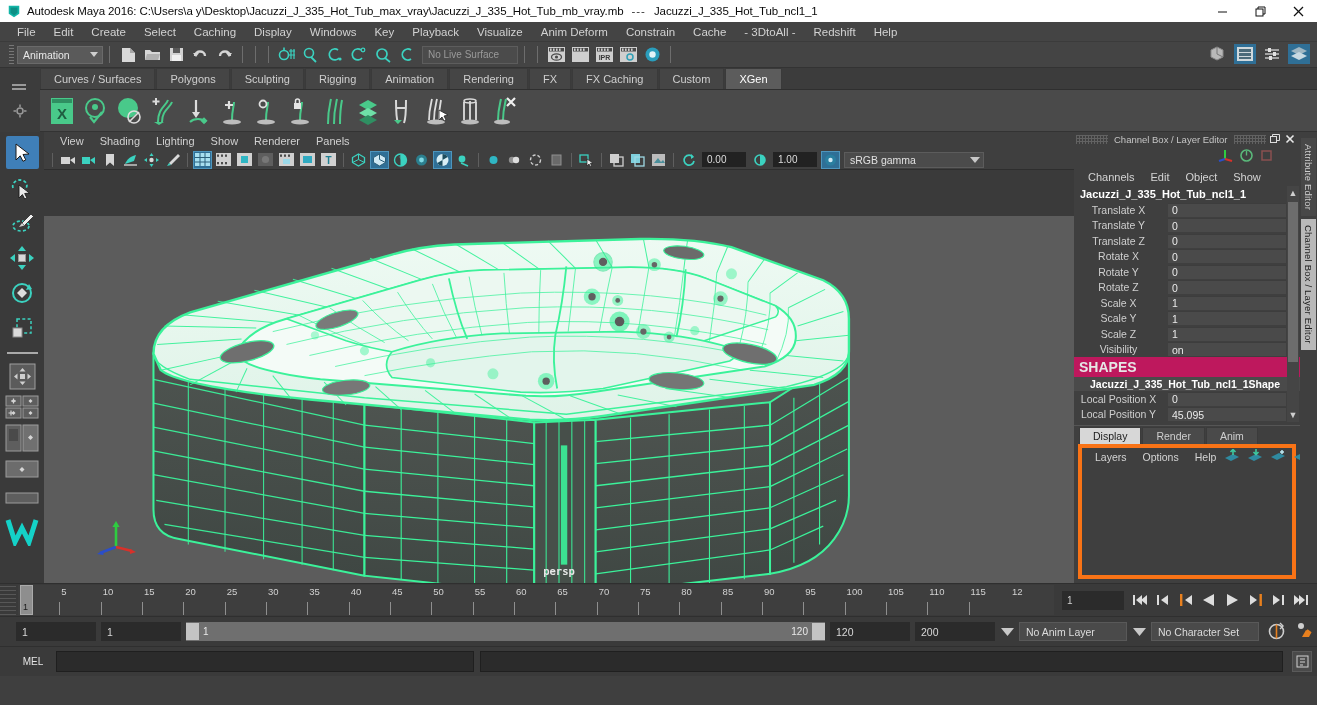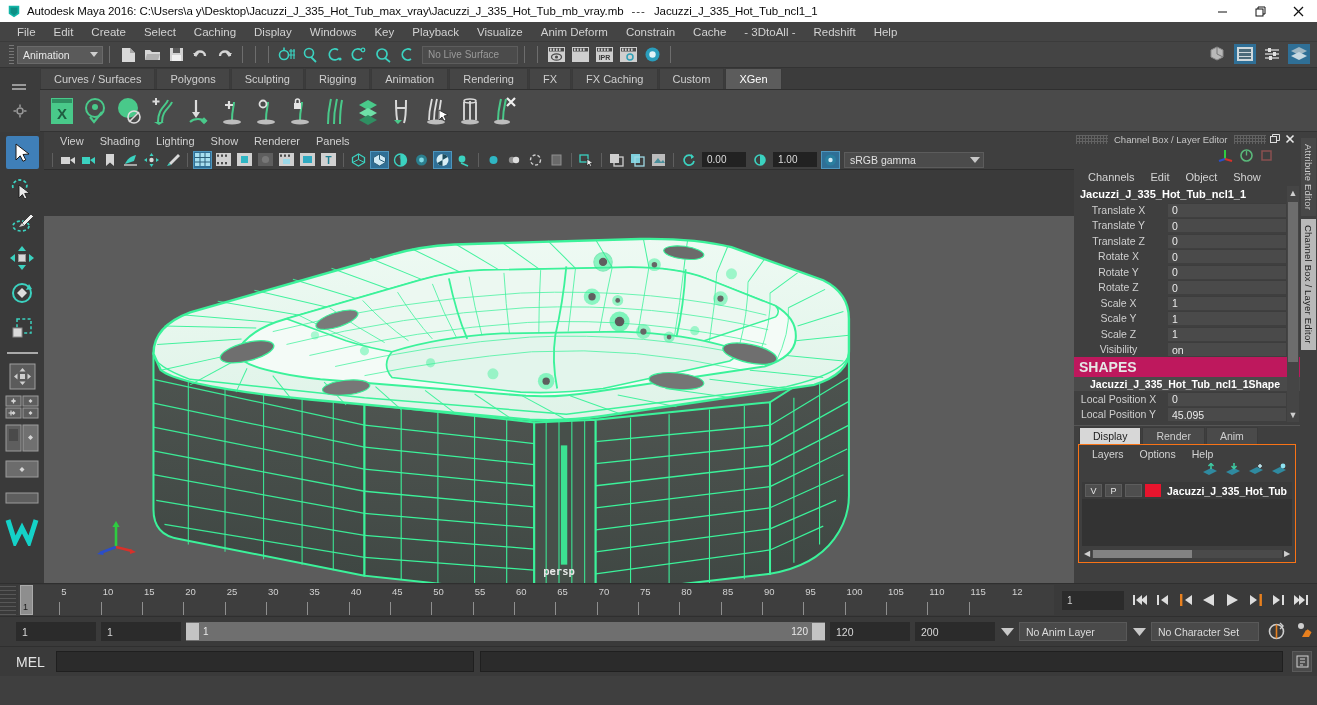--- a/index.html
+++ b/index.html
@@ -163,22 +163,22 @@
   .cb-scroll .thumb{ position:absolute; left:1px; right:1px; top:16px; height:160px; background:#6d6d6d; }
   .cb-scroll .arrow{ position:absolute; left:0; right:0; height:14px; display:flex;
                      align-items:center; justify-content:center; color:#cfcfcf; font-size:9px; }
 
   
   .le-tabs{ height:19px; display:flex; align-items:flex-end; padding-left:5px; background:#3f3f3f;
             border-top:1px solid #555; margin-top:3px; }
   .le-tab{ padding:2px 13px; font-size:10.5px; color:#cfcfcf; background:#4a4a4a;
            border:1px solid #3b3b3b; border-bottom:none; margin-right:1px; }
   .le-tab.active{ background:#d7d7d7; color:#1b1b1b; }
-  .le-body{ flex:1; background:#3f3f3f; border:1px solid #f97316; margin:0 4px 20px 4px;
-            display:flex; flex-direction:column; }
+  .le-body{ flex:1; background:#3f3f3f; border:4px solid #f97316; margin:0 4px 4px 4px;
+            display:flex; flex-direction:row; }
   .le-menus{ height:17px; display:flex; align-items:center; padding-left:5px;
              font-size:10.5px; color:#d4d4d4; }
   .le-menus span{ padding:0 8px; }
   .le-icons{ height:18px; display:flex; align-items:center; justify-content:flex-end;
              padding-right:8px; gap:7px; }
   .le-list{ flex:1; background:#333333; margin:2px 3px; position:relative; }
   .le-layer{ display:flex; align-items:center; height:17px; padding-left:3px; gap:3px;
              background:#3a3a3a; }
   .le-chip{ width:17px; height:13px; background:#4e4e4e; border:1px solid #5d5d5d;
             font-size:9px; color:#e5e5e5; display:flex; align-items:center; justify-content:center; }
@@ -229,21 +229,21 @@
   .rs-bar .startv{ font-size:10px; color:#e8e8e8; margin-left:4px; }
   .rs-bar .endv{ font-size:10px; color:#e8e8e8; margin-left:auto; margin-right:4px; }
   .rs-combo{ width:108px; height:19px; background:#4a4a4a; border:1px solid #595959;
              font-size:10.5px; color:#dcdcdc; display:flex; align-items:center; padding-left:6px; }
   .rs-caret{ width:14px; display:flex; align-items:center; justify-content:center; }
   .rs-ico{ width:24px; height:22px; display:flex; align-items:center; justify-content:center; }
 
   
   .cmdline{ height:30px; background:#3a3a3a; display:flex; align-items:center;
             padding-left:16px; gap:6px; border-top:1px solid #2f2f2f; }
-  .mel-lbl{ font-size:14px; color:#e3e3e3; width:34px; }
+  .mel-lbl{ font-size:10px; color:#e3e3e3; width:34px;text-align:center; }
   .mel-input{ width:418px; height:21px; background:#2b2b2b; border:1px solid #1f1f1f; }
   .mel-out{ flex:1; height:21px; background:#2b2b2b; border:1px solid #1f1f1f; margin-right:3px; }
   .mel-btn{ width:20px; height:21px; background:#4a4a4a; border:1px solid #5a5a5a;
             display:flex; align-items:center; justify-content:center; margin-right:5px; }
   .helpline{ height:22px; background:#3a3a3a; display:flex; align-items:center;
              padding-left:18px; font-size:10.5px; color:#cacaca; border-top:1px solid #333; }
 </style>
 </head>
 <body>
 

